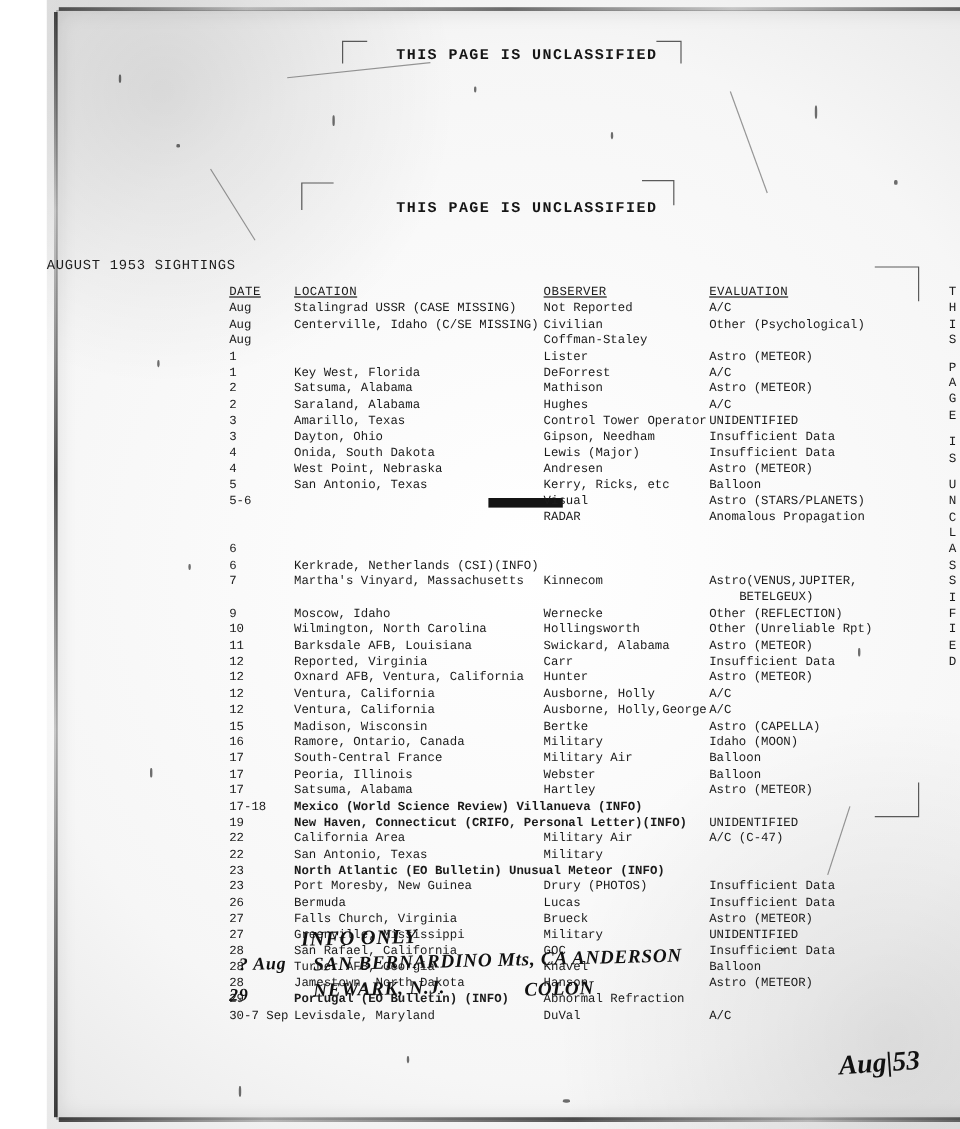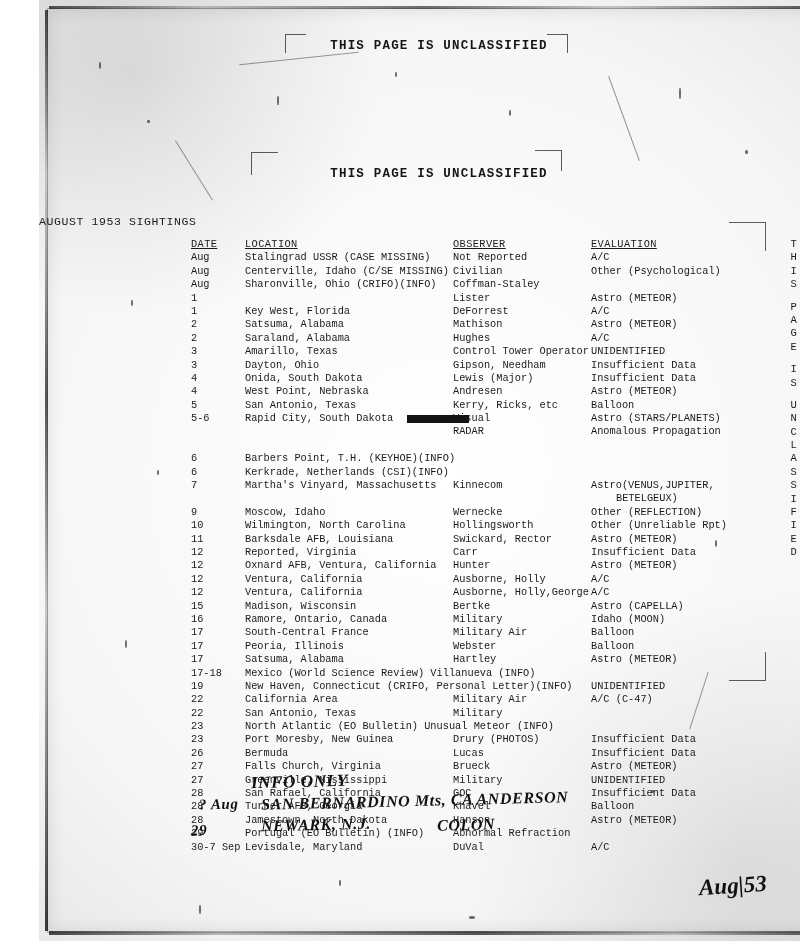--- a/index.html
+++ b/index.html
@@ -119,21 +119,21 @@
     padding-left: 45px;
   }
   .c-date  { position: absolute; left: 0px;   width: 50px; }
   .c-loc   { position: absolute; left: 54px;  width: 256px; }
   .c-obs   { position: absolute; left: 262px; width: 130px; }
   .c-eval  { position: absolute; left: 400px; width: 175px; }
   .hdr-row .c-date, .hdr-row .c-loc, .hdr-row .c-obs, .hdr-row .c-eval {
     text-decoration: underline;
     letter-spacing: .4px;
   }
-  .row .c-loc.wide { width: 330px; }
+  .row .c-loc.wide { width: 330px; font-weight: bold; }
 
   .indent-sub { position: absolute; left: 262px; }
   .indent-eval2 { position: absolute; left: 400px; }
 
   
   .redact {
     display: inline-block;
     width: 62px;
     height: 8px;
     background: #141414;
@@ -272,21 +272,20 @@
           <span class="c-eval">A/C</span>
         </div>
         <div class="row">
           <span class="c-date">Aug</span>
           <span class="c-loc">Centerville, Idaho (C/SE MISSING)</span>
           <span class="c-obs">Civilian</span>
           <span class="c-eval">Other (Psychological)</span>
         </div>
         <div class="row">
           <span class="c-date">Aug</span>
-          <span class="c-loc">Sharonville, Ohio (CRIFO)(INFO)</span>
           <span class="c-obs">Coffman-Staley</span>
         </div>
         <div class="row">
           <span class="c-date">1</span>
           <span class="c-obs">Lister</span>
           <span class="c-eval">Astro (METEOR)</span>
         </div>
         <div class="row">
           <span class="c-date">1</span>
           <span class="c-loc">Key West, Florida</span>
@@ -330,33 +329,31 @@
           <span class="c-eval">Astro (METEOR)</span>
         </div>
         <div class="row">
           <span class="c-date">5</span>
           <span class="c-loc">San Antonio, Texas</span>
           <span class="c-obs">Kerry, Ricks, etc</span>
           <span class="c-eval">Balloon</span>
         </div>
         <div class="row">
           <span class="c-date">5-6</span>
-          <span class="c-loc">Rapid City, South Dakota</span>
           <span class="redact" style="position: absolute; left: 214px; top: 3px;"></span>
           <span class="c-obs">Visual</span>
           <span class="c-eval">Astro (STARS/PLANETS)</span>
         </div>
         <div class="row">
           <span class="indent-sub">RADAR</span>
           <span class="c-eval">Anomalous Propagation</span>
         </div>
         <div class="row"></div>
         <div class="row">
           <span class="c-date">6</span>
-          <span class="c-loc">Barbers Point, T.H. (KEYHOE)(INFO)</span>
         </div>
         <div class="row">
           <span class="c-date">6</span>
           <span class="c-loc">Kerkrade, Netherlands (CSI)(INFO)</span>
         </div>
         <div class="row">
           <span class="c-date">7</span>
           <span class="c-loc">Martha's Vinyard, Massachusetts</span>
           <span class="c-obs">Kinnecom</span>
           <span class="c-eval">Astro(VENUS,JUPITER,</span>
@@ -372,21 +369,21 @@
         </div>
         <div class="row">
           <span class="c-date">10</span>
           <span class="c-loc">Wilmington, North Carolina</span>
           <span class="c-obs">Hollingsworth</span>
           <span class="c-eval">Other (Unreliable Rpt)</span>
         </div>
         <div class="row">
           <span class="c-date">11</span>
           <span class="c-loc">Barksdale AFB, Louisiana</span>
-          <span class="c-obs">Swickard, Rector</span>
+          <span class="c-obs">Swickard, Alabama</span>
           <span class="c-eval">Astro (METEOR)</span>
         </div>
         <div class="row">
           <span class="c-date">12</span>
           <span class="c-loc">Reported, Virginia</span>
           <span class="c-obs">Carr</span>
           <span class="c-eval">Insufficient Data</span>
         </div>
         <div class="row">
           <span class="c-date">12</span>

